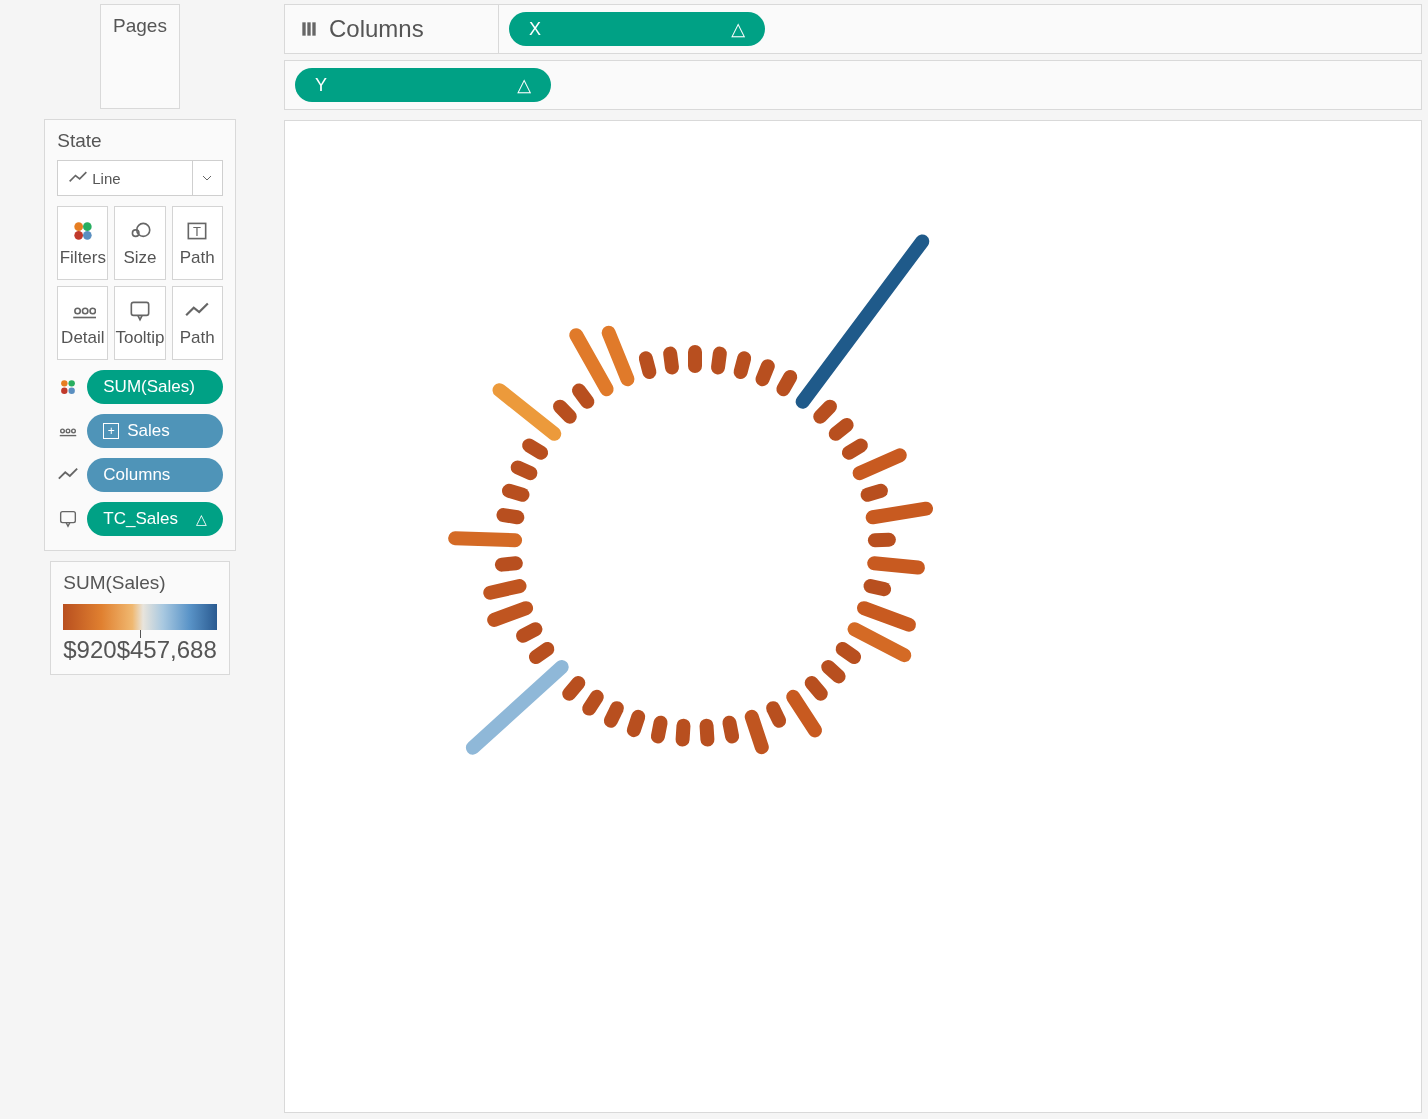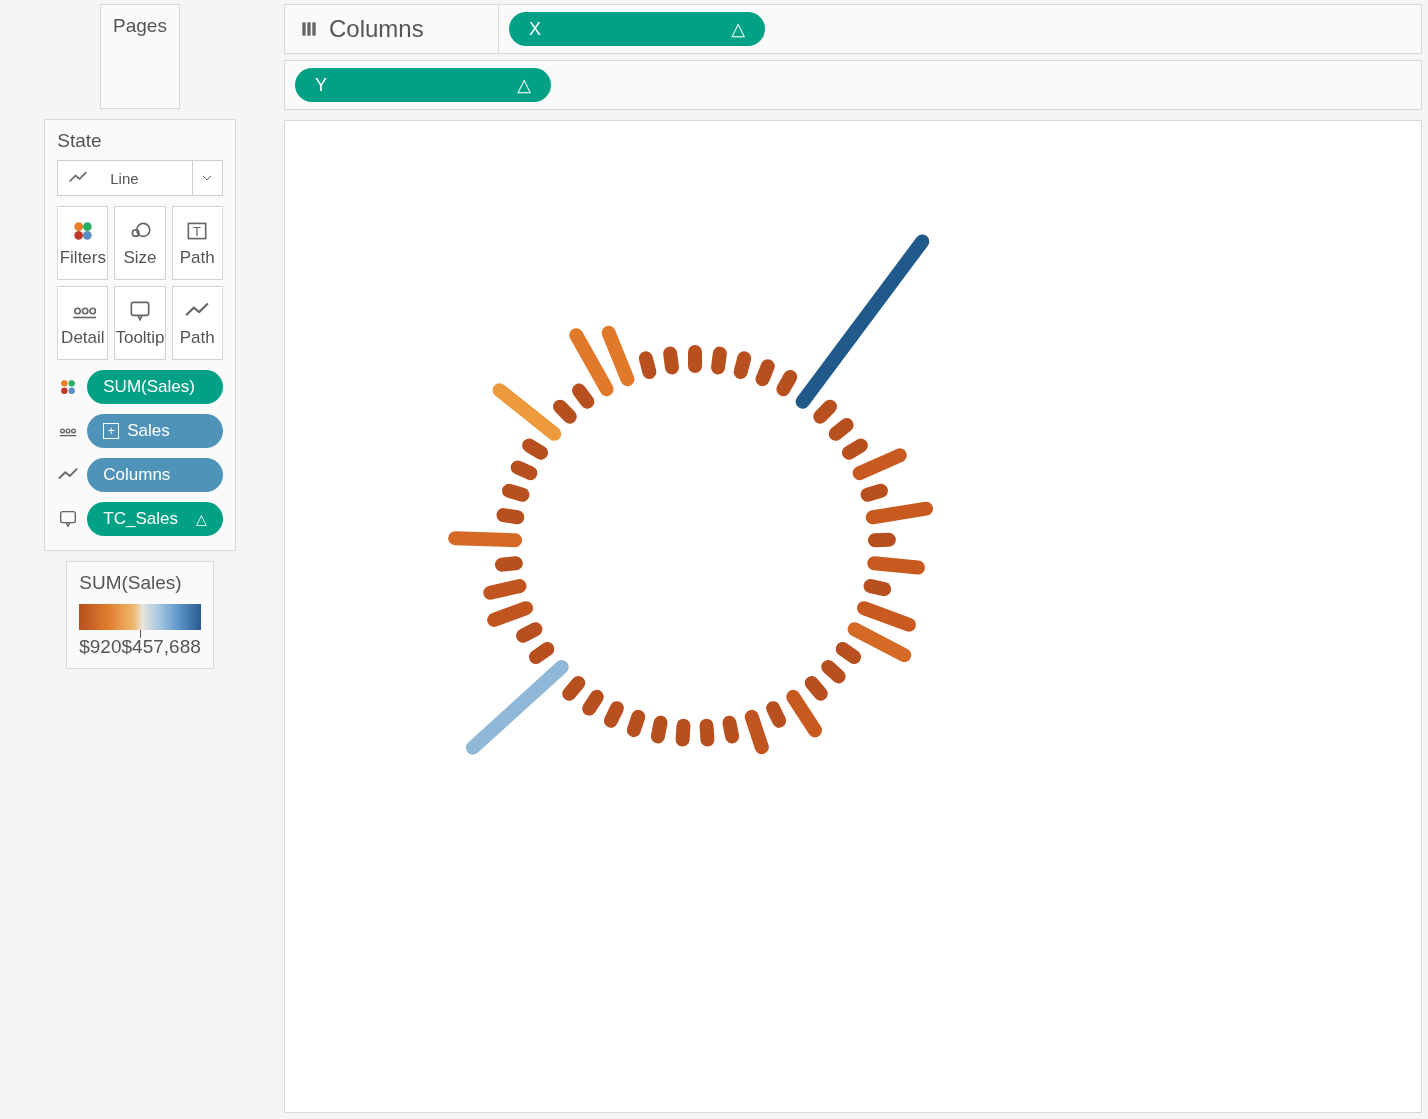--- a/index.html
+++ b/index.html
@@ -22,21 +22,21 @@
 }
 .panel-title { font-size: 19px; color: #555; font-weight: 400; margin-bottom: 6px; }
 #pages-panel { min-height: 105px; }
 #filters-panel { min-height: 135px; }
 #marks-panel { padding-bottom: 14px; }
 .marks-dropdown {
   display: flex; align-items: center; justify-content: space-between;
   border: 1px solid #cfcfcf; background: #fff; height: 36px;
   margin: 8px 0 10px 0;
 }
-.marks-dropdown .dd-left { display: flex; align-items: center; gap: 22px; padding: 0 10px; }
+.marks-dropdown .dd-left { display: flex; align-items: center; gap: 4px; padding: 0 10px; }
 .marks-dropdown .dd-caret {
   border-left: 1px solid #cfcfcf; width: 30px; height: 100%;
   display: flex; align-items: center; justify-content: center;
 }
 .mark-grid { display: grid; grid-template-columns: repeat(3,1fr); gap: 6px; }
 .mark-btn {
   border: 1px solid #d4d4d4; background: #fff; height: 74px;
   display: flex; flex-direction: column; align-items: center; justify-content: center;
   gap: 4px; font-size: 17px; color: #555;
 }
@@ -59,21 +59,21 @@
   font-size: 14px;
 }
 #legend-panel { }
 .legend-gradient {
   height: 26px; width: 100%; margin: 10px 0 6px 0; position: relative;
   background: linear-gradient(to right, #b84f1f 0%, #e08030 25%, #f0b870 45%, #e8e4dc 52%, #a8c8e0 65%, #5a94c8 82%, #2a5a90 100%);
 }
 .legend-tick {
   position: absolute; top: 100%; left: 50%; width: 1px; height: 8px; background: #555;
 }
-.legend-labels { display: flex; justify-content: space-between; font-size: 19px; color: #555; }
+.legend-labels { display: flex; justify-content: space-between; font-size: 24px; color: #555; }
 .shelf-row {
   display: flex; border: 1px solid #d9d9d9; background: #fafafa; height: 50px;
 }
 .shelf-label {
   width: 214px; display: flex; align-items: center; gap: 10px; padding: 0 14px;
   border-right: 1px solid #d9d9d9; font-size: 24px; color: #555;
 }
 .shelf-content { flex: 1; display: flex; align-items: center; padding: 0 10px; }
 .shelf-pill {
   height: 34px; min-width: 256px; border-radius: 17px; background: #00a185; color: #fff;

